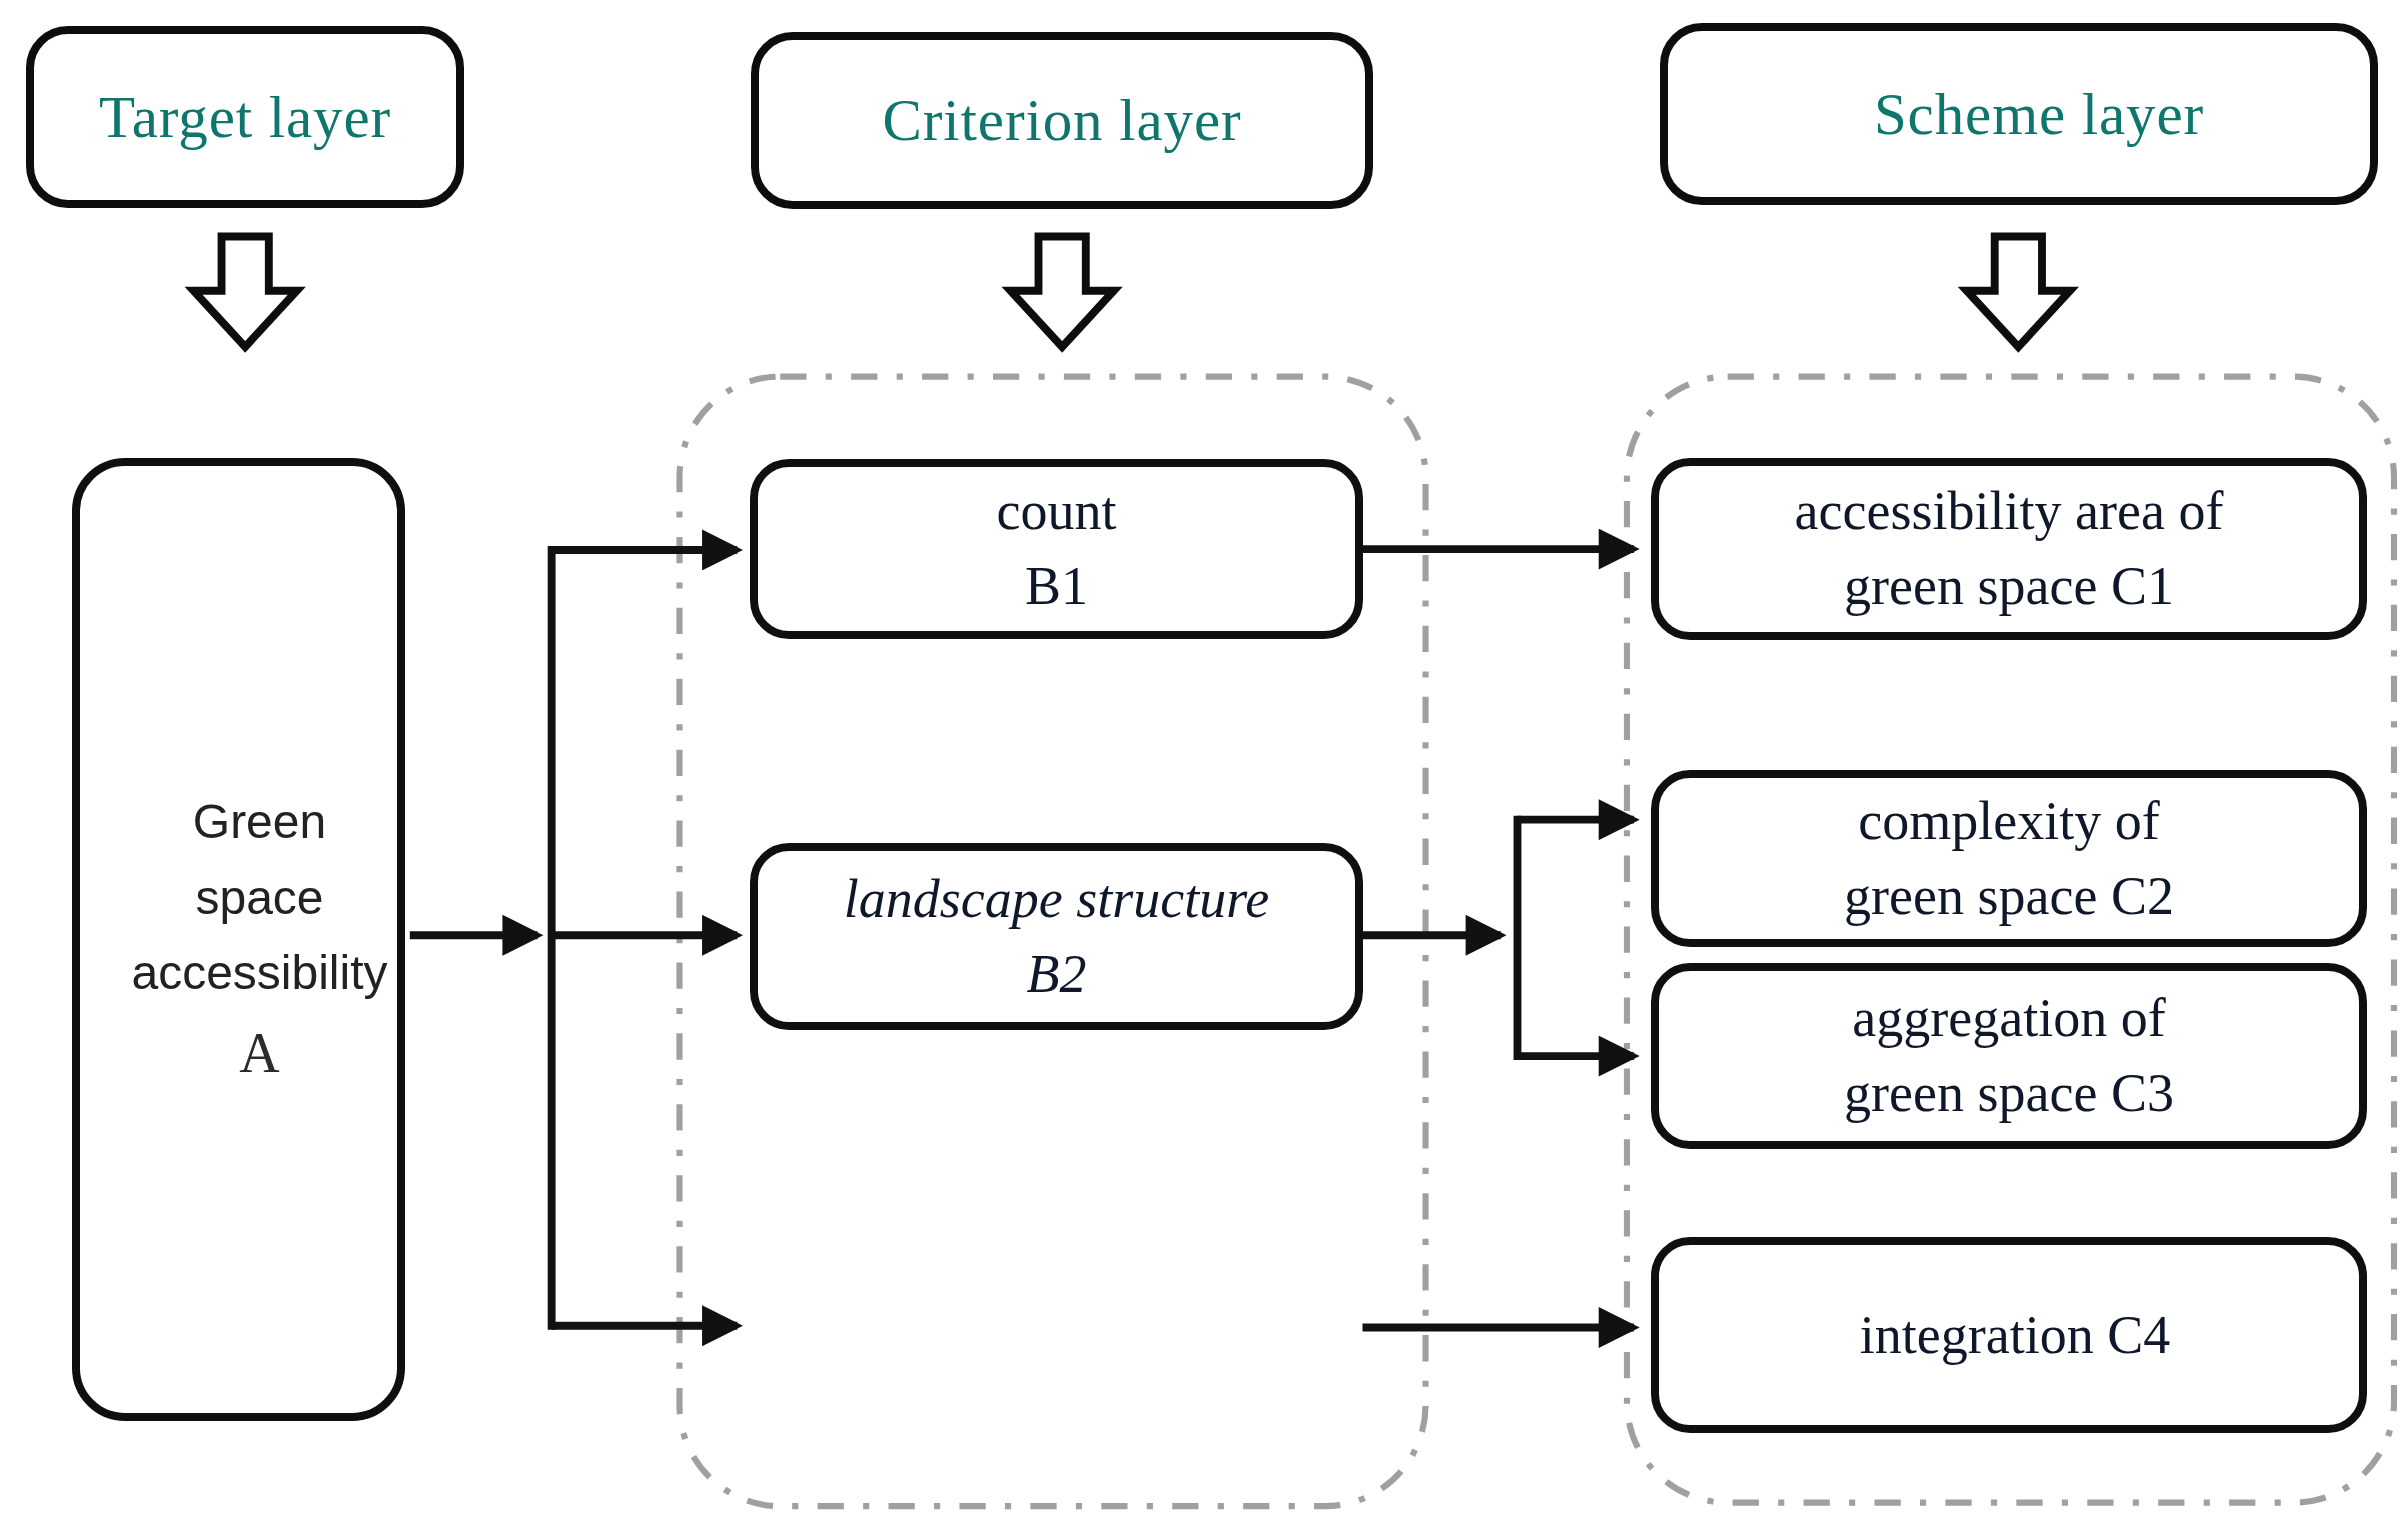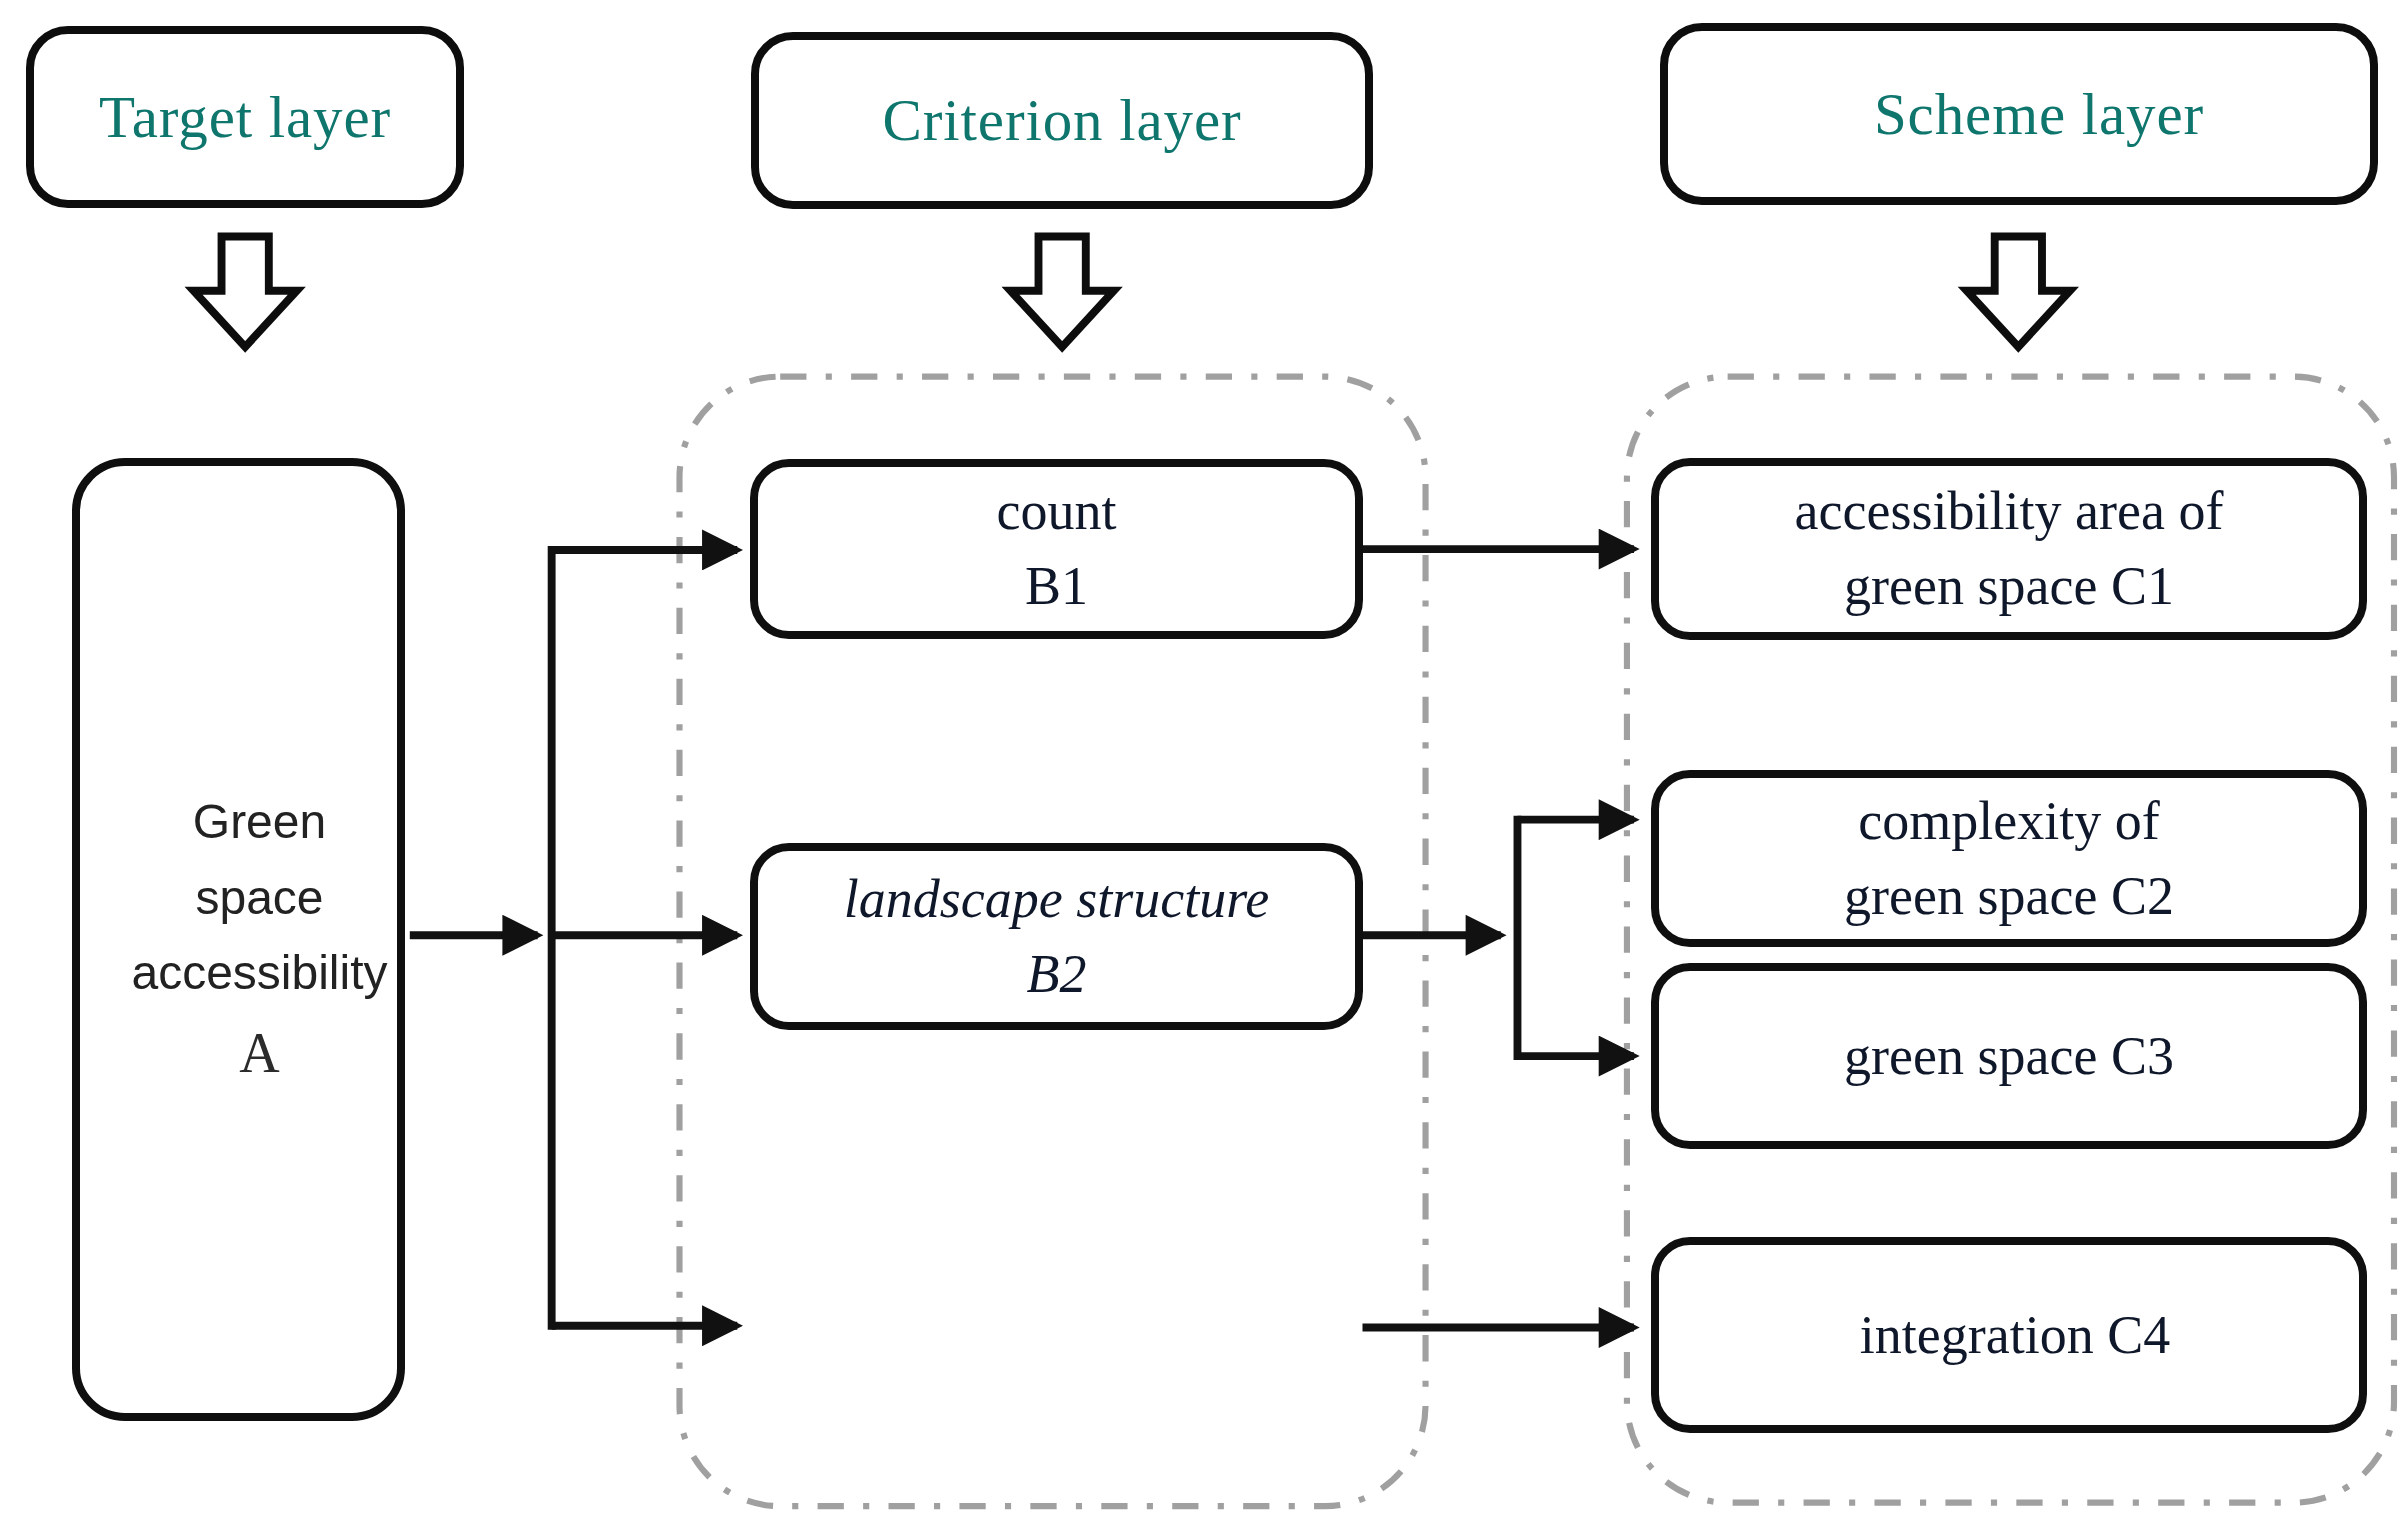--- a/index.html
+++ b/index.html
@@ -152,20 +152,21 @@
 
   <div class="node node-c1">
     <span class="nl">accessibility area of</span>
     <span class="nl">green space C1</span>
   </div>
   <div class="node node-c2">
     <span class="nl">complexity of</span>
     <span class="nl">green space C2</span>
   </div>
   <div class="node node-c3">
+    <span class="nl">aggregation of</span>
     <span class="nl">green space C3</span>
   </div>
   <div class="node node-c4">
     <span class="nl">integration C4</span>
   </div>
 
 </div>
 
 
 </body></html>

